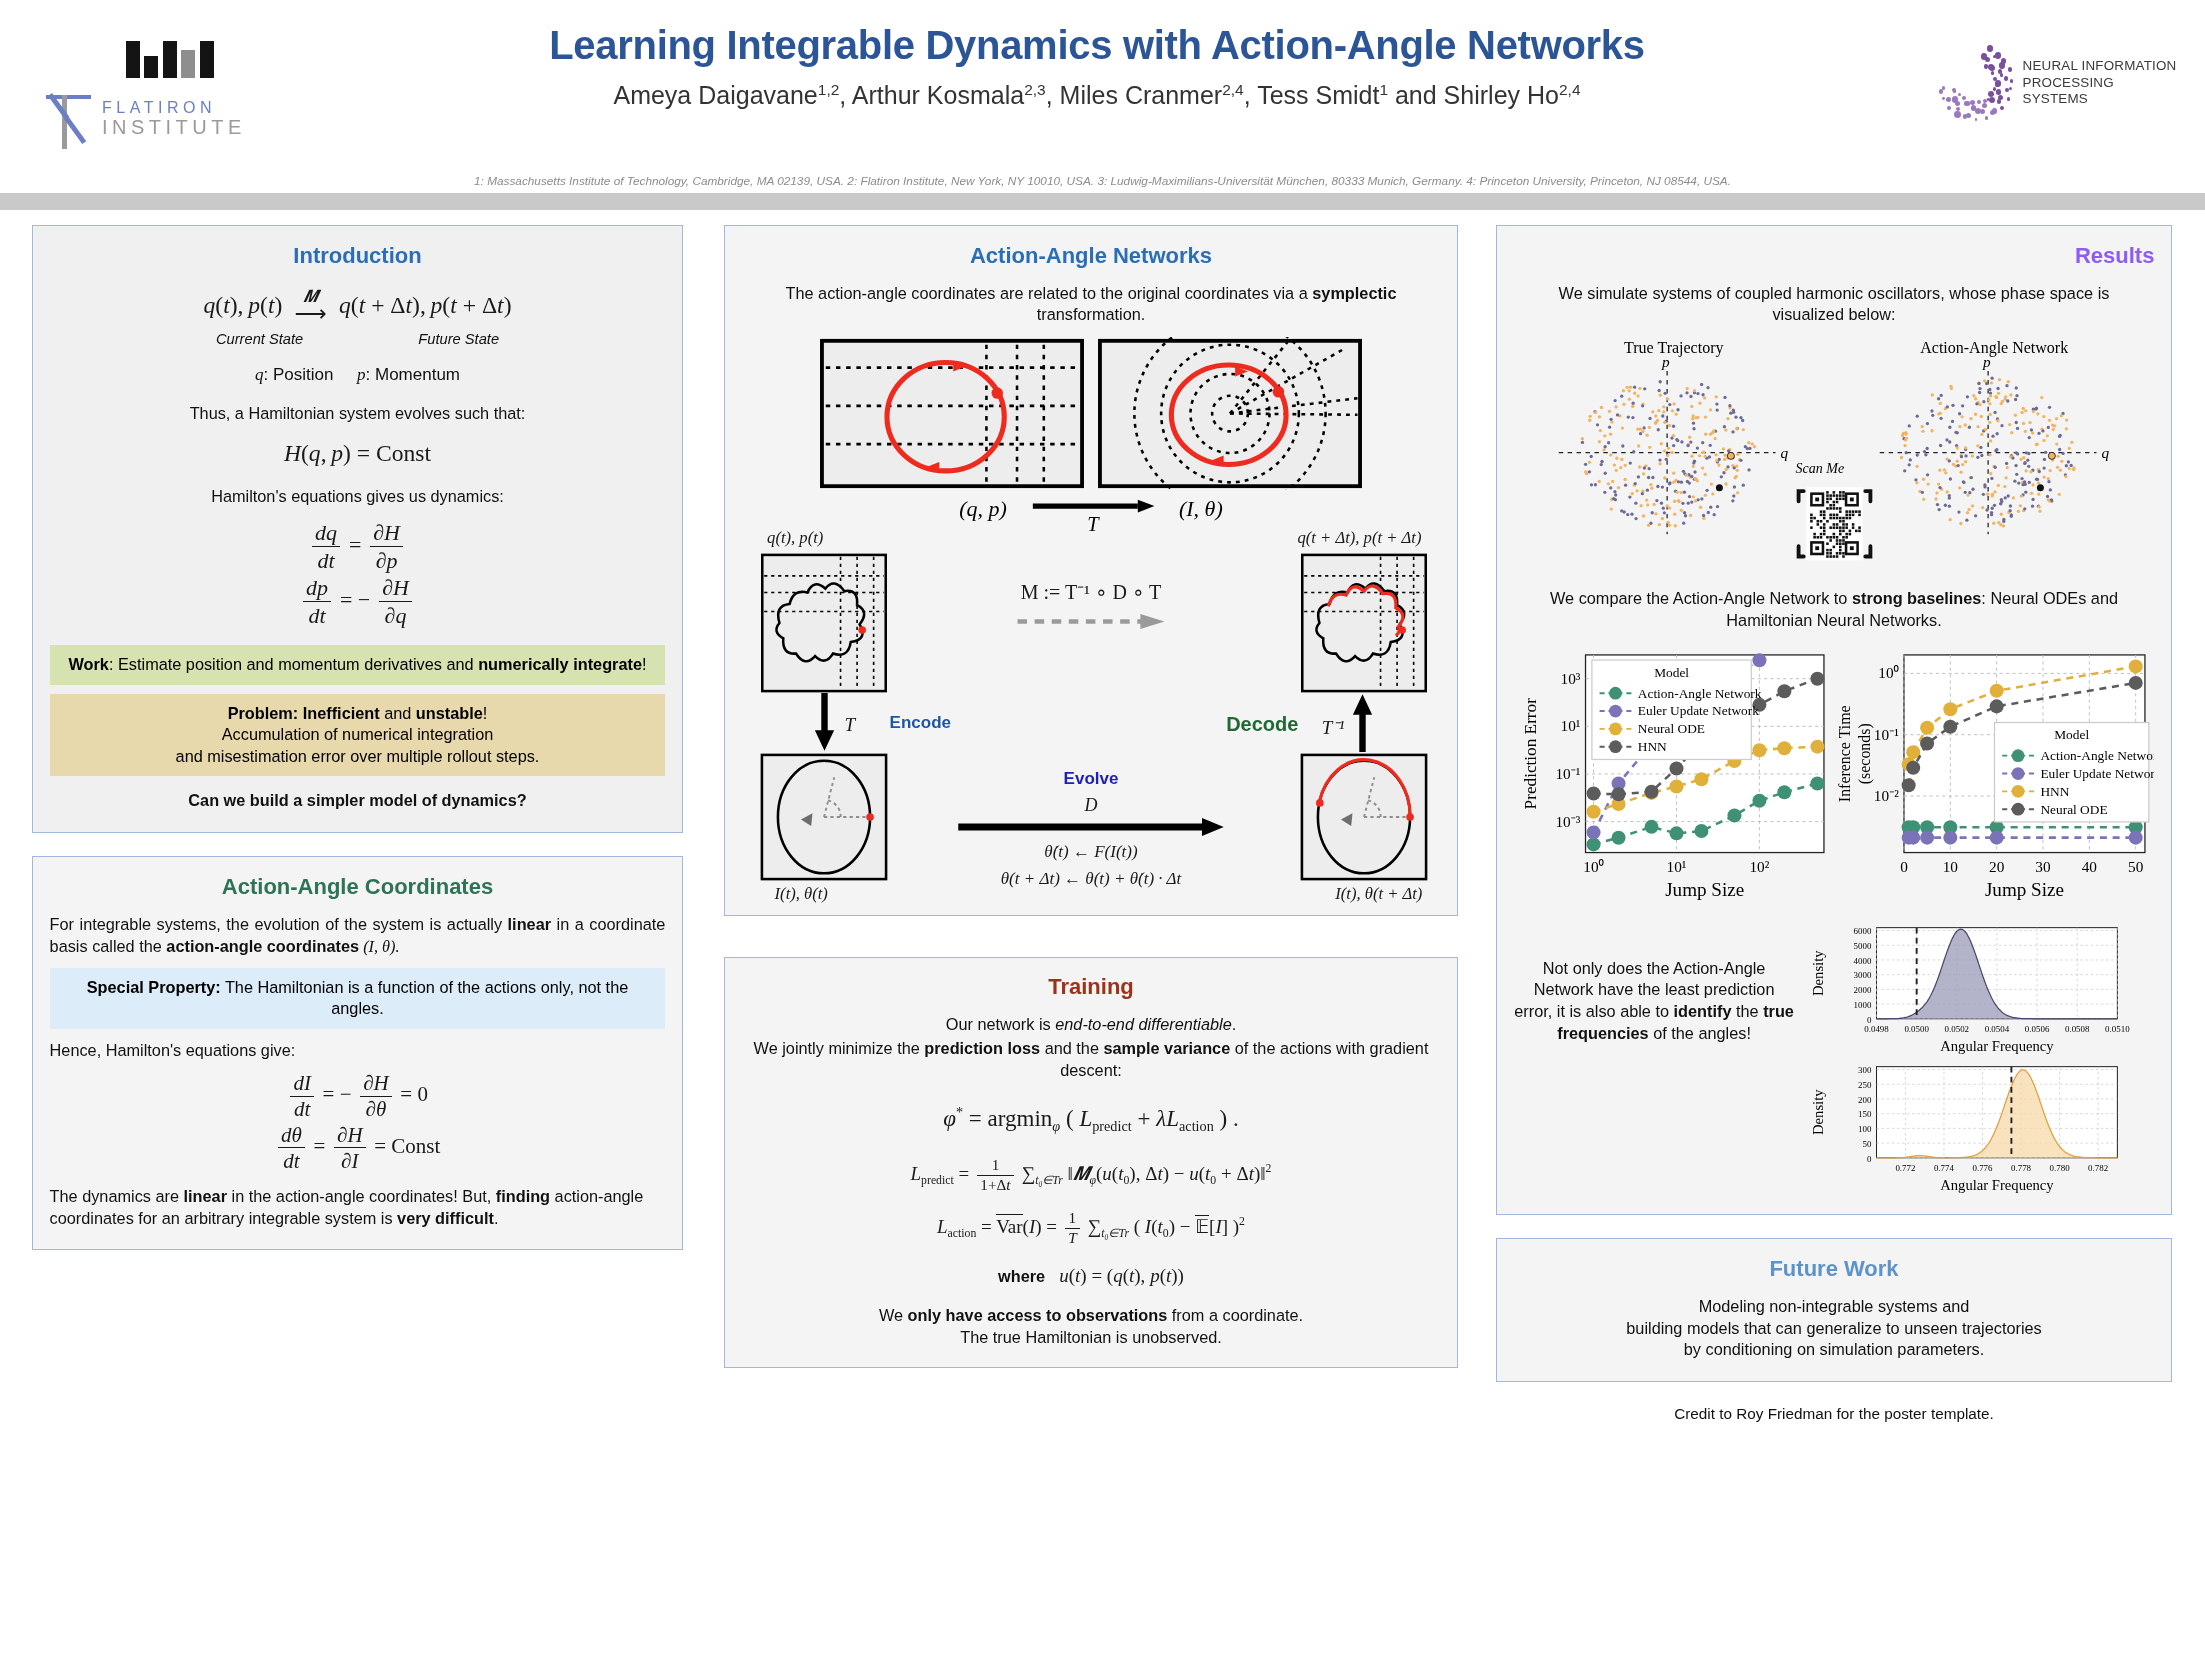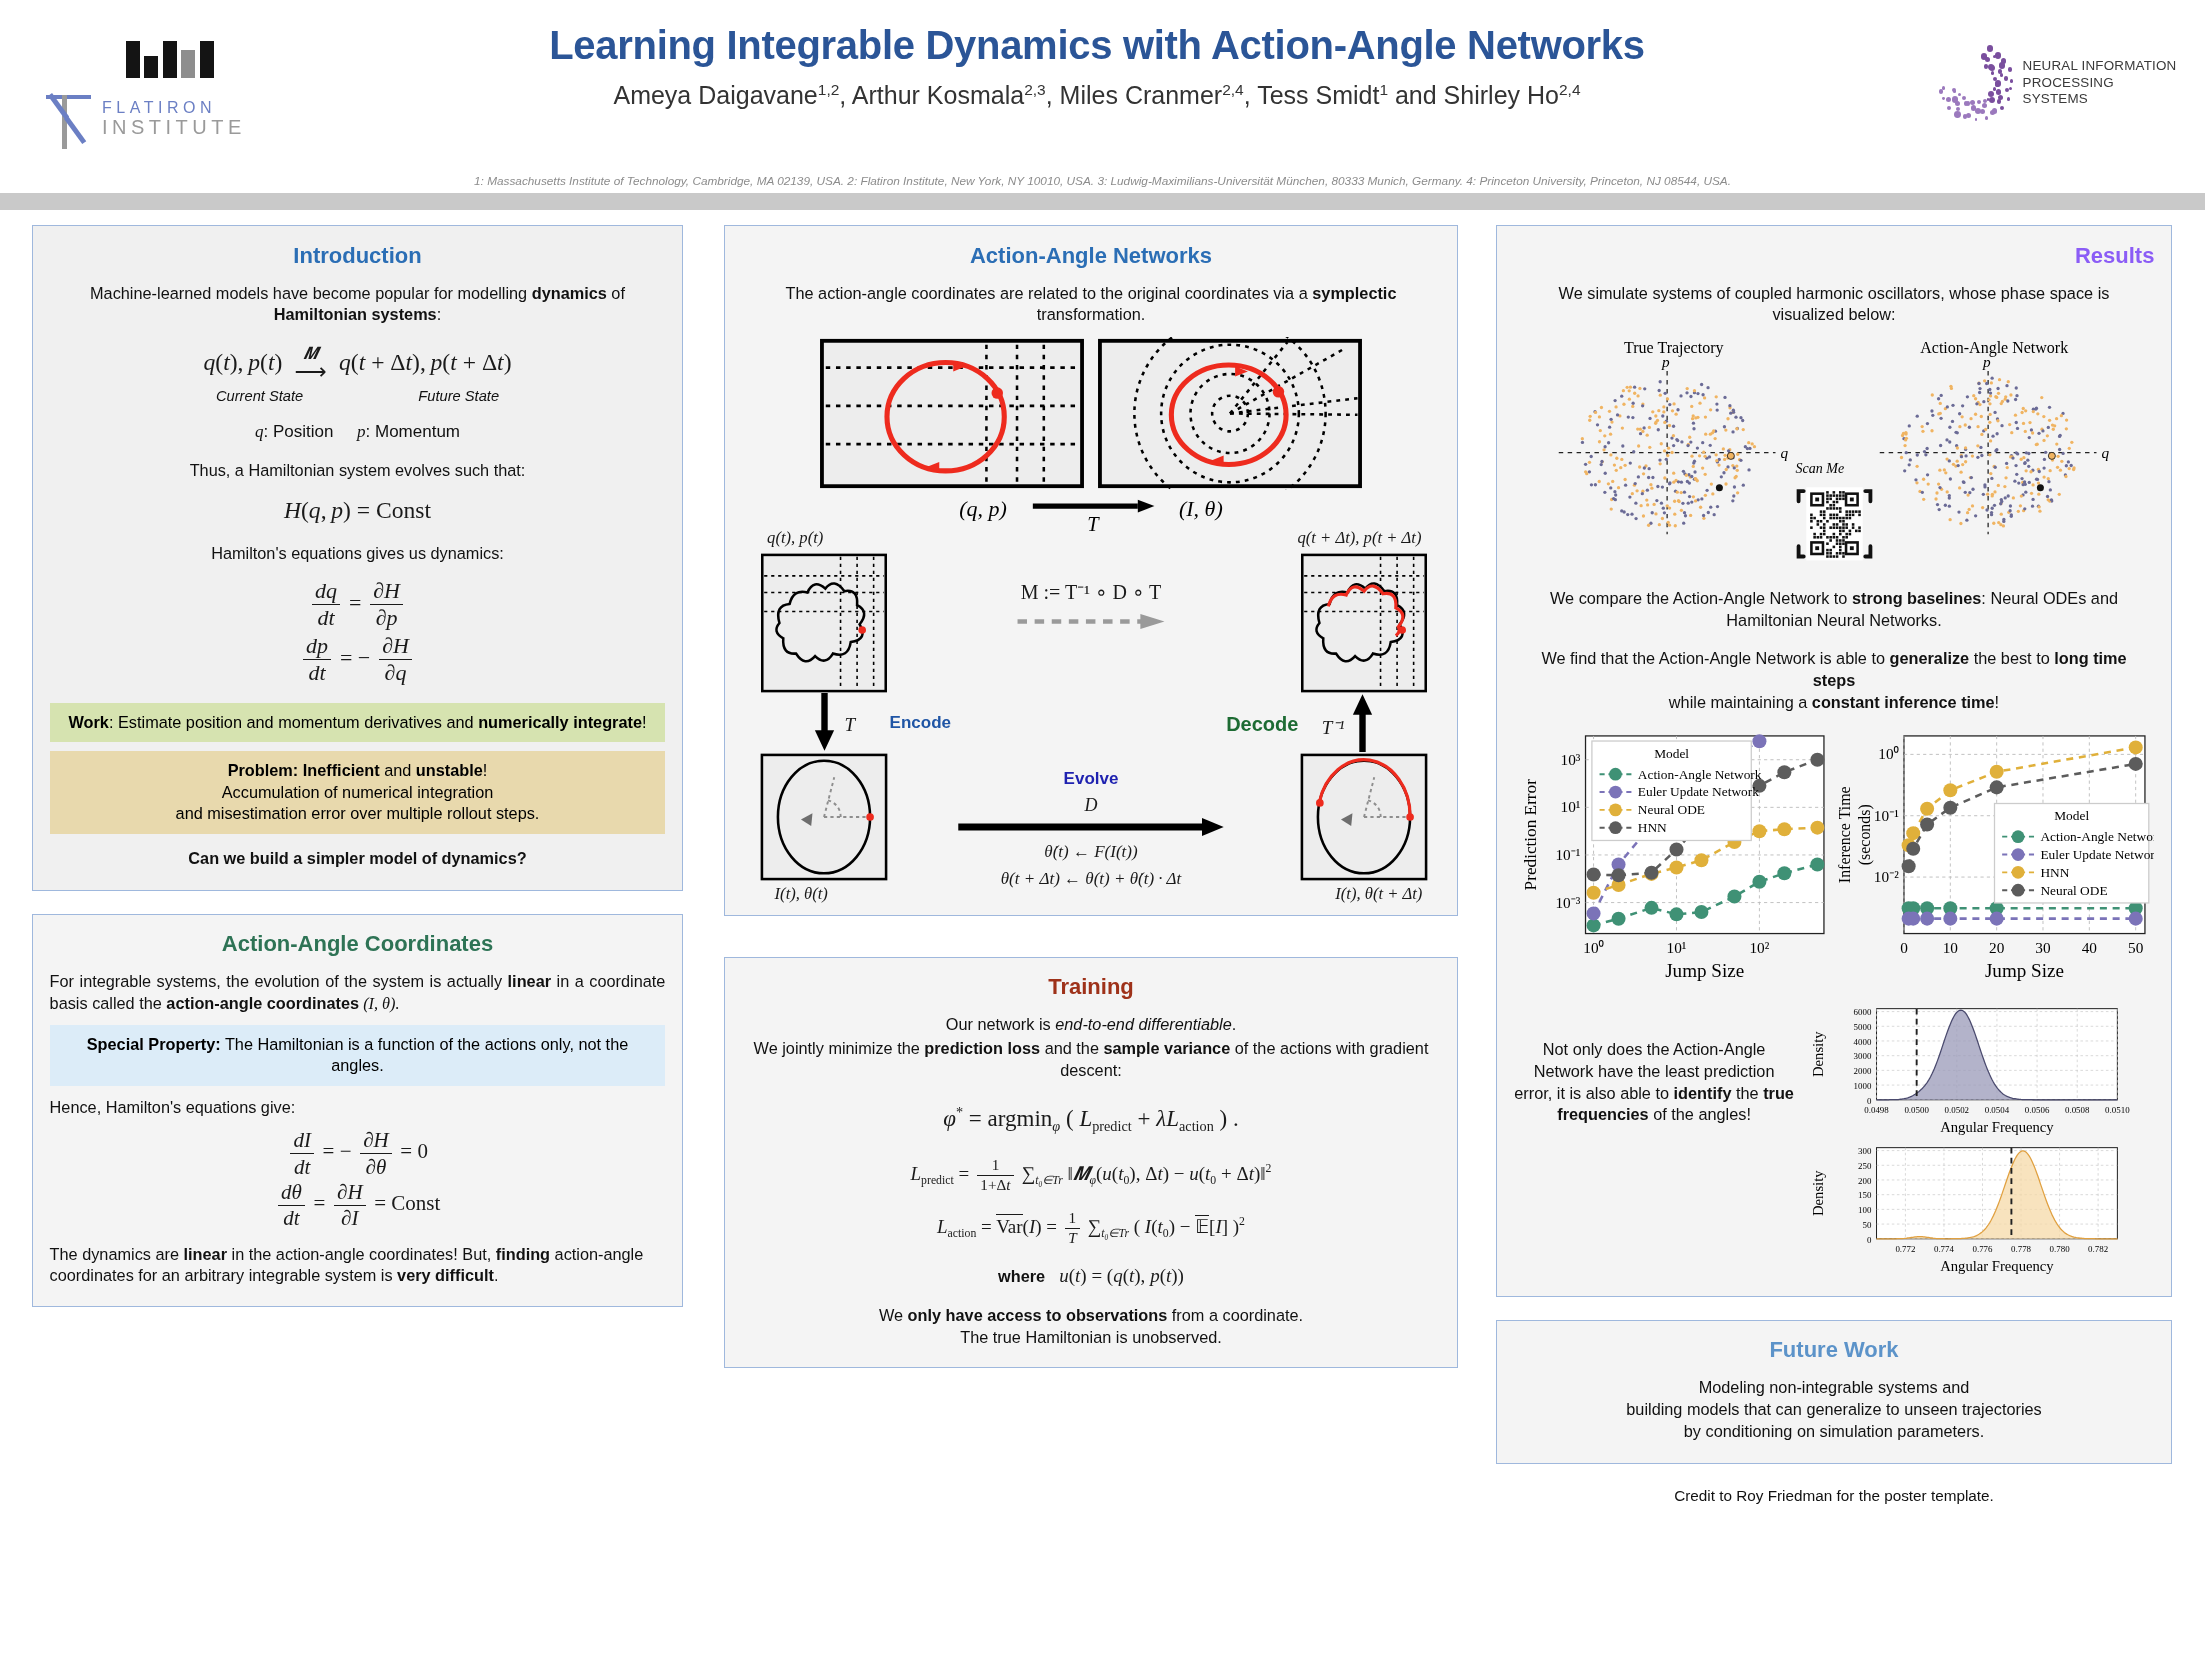--- a/index.html
+++ b/index.html
@@ -175,23 +175,20 @@
   </div>
   <div class="headerbar"></div>
 
   <div class="cols">
 
     <div class="col col1">
 
       <div class="card">
         <div class="sec-title t-blue">Introduction</div>
 
-        <p class="p">
-          <span>Machine-learned models have become popular for modelling </span><b>dynamics</b><span> of </span><b>Hamiltonian systems</b><span>:</span>
-        </p>
 
         <div class="math" style="font-size:23.6px;margin:18px 0 3.8px;">
           <span class="mi">q</span>(<span class="mi">t</span>), <span class="mi">p</span>(<span class="mi">t</span>)
           <span style="display:inline-block;text-align:center;margin:0 6.4px;vertical-align:middle;">
             <span style="display:block;font-size:0.72em;font-style:italic;">𝑴</span>
             <span style="display:block;margin-top:-6.4px;font-size:0.95em;">⟶</span>
           </span>
           <span class="mi">q</span>(<span class="mi">t</span> + Δ<span class="mi">t</span>), <span class="mi">p</span>(<span class="mi">t</span> + Δ<span class="mi">t</span>)
         </div>
 
@@ -1305,23 +1302,20 @@
                   </g>
               </g>
             </svg>
           </div>
         </div>
 
         <p class="p" style="padding:0 9px;">
           <span>We compare the Action-Angle Network to </span><b>strong baselines</b><span>: Neural ODEs and Hamiltonian Neural Networks.</span>
         </p>
 
-        <p class="p" style="padding:0 9px;margin-top:16.6px;">
-          <span>We find that the Action-Angle Network is able to </span><b>generalize</b><span> the best to </span><b>long time steps</b><br><span> while maintaining a </span><b>constant inference time</b><span>!</span>
-        </p>
 
         <div style="display:flex;justify-content:space-between;margin-top:14px;">
           <svg width="319" height="255" viewBox="0 0 500 400" id="chartPredErr">
               <rect x="112" y="14" width="374" height="310" fill="#fff" stroke="#222" stroke-width="2"></rect>
               <line x1="124.60646001757047" y1="14" x2="124.60646001757047" y2="324" stroke="#bbb" stroke-width="1.4" stroke-dasharray="5 5"></line>
               <line x1="254.69064457466527" y1="14" x2="254.69064457466527" y2="324" stroke="#bbb" stroke-width="1.4" stroke-dasharray="5 5"></line>
               <line x1="384.77482913176004" y1="14" x2="384.77482913176004" y2="324" stroke="#bbb" stroke-width="1.4" stroke-dasharray="5 5"></line>
               <line x1="112" y1="275.41334281811936" x2="486" y2="275.41334281811936" stroke="#bbb" stroke-width="1.4" stroke-dasharray="5 5"></line>
               <line x1="112" y1="200.7238162986567" x2="486" y2="200.7238162986567" stroke="#bbb" stroke-width="1.4" stroke-dasharray="5 5"></line>
               <line x1="112" y1="126.03428977919398" x2="486" y2="126.03428977919398" stroke="#bbb" stroke-width="1.4" stroke-dasharray="5 5"></line>

